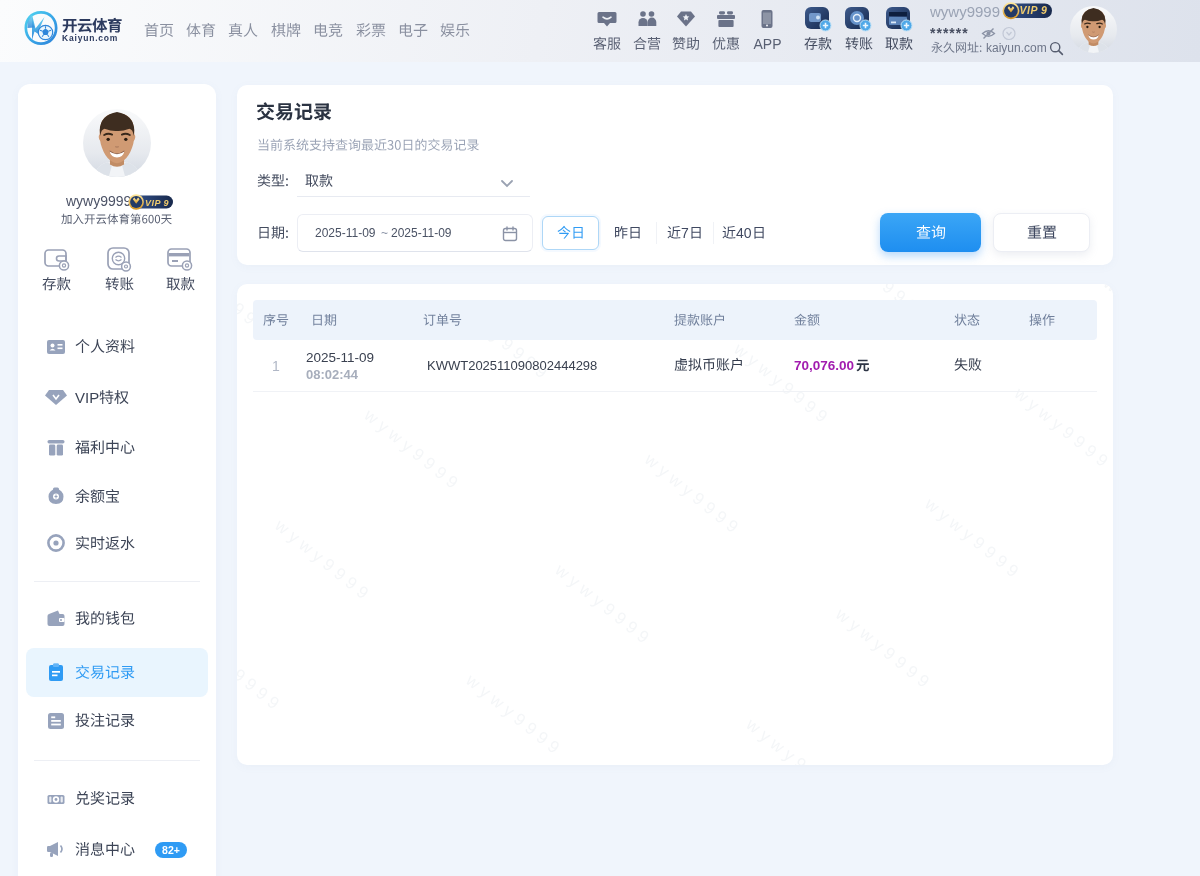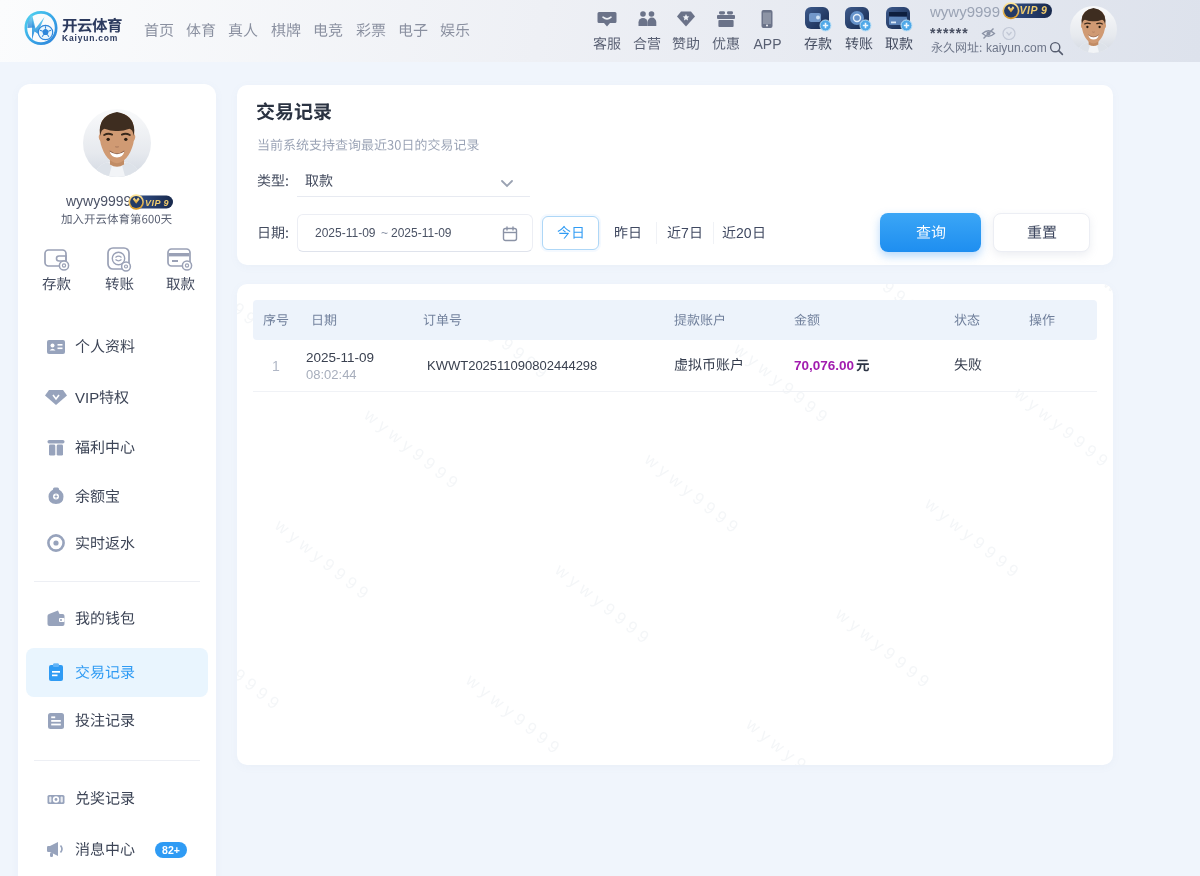--- a/index.html
+++ b/index.html
@@ -820,21 +820,21 @@
       </g>
     </svg>
   </div>
 <div style="position:absolute;left:722px;top:223.5px;">
     <svg class="t " style="" width="14" height="19" viewBox="0 0 14 19">
       <g transform="translate(0,13.7) scale(0.014,-0.014)" fill="#3f4860">
         <use href="#r080" x="0"></use>
       </g>
     </svg>
   </div>
-<div style="position:absolute;left:736px;top:224.0px;height:18px;line-height:18px;font-family:'Liberation Sans',sans-serif;font-size:14px;font-weight:400;color:#3f4860;white-space:nowrap;">20</div>
+<div style="position:absolute;left:736px;top:224.0px;height:18px;line-height:18px;font-family:'Liberation Sans',sans-serif;font-size:14px;font-weight:400;color:#3f4860;white-space:nowrap;">40</div>
 <div style="position:absolute;left:752px;top:223.5px;">
     <svg class="t " style="" width="14" height="19" viewBox="0 0 14 19">
       <g transform="translate(0,13.7) scale(0.014,-0.014)" fill="#3f4860">
         <use href="#r082" x="0"></use>
       </g>
     </svg>
   </div>
 <div style="position:absolute;left:880px;top:213px;width:101px;height:39px;border-radius:8px;background:linear-gradient(180deg,#3ba6f6,#1e8ef0);box-shadow:0 4px 10px rgba(46,144,240,.35);"></div>
 <div style="position:absolute;left:915.5px;top:222.5px;">
     <svg class="t " style="" width="30" height="20" viewBox="0 0 30 20">
@@ -908,21 +908,21 @@
 <div style="position:absolute;left:1029px;top:311.5px;">
     <svg class="t " style="" width="26" height="17" viewBox="0 0 26 17">
       <g transform="translate(0,12.7) scale(0.013,-0.013)" fill="#71809c">
         <use href="#r099" x="0"></use>
         <use href="#r100" x="1000"></use>
       </g>
     </svg>
   </div>
 <div style="position:absolute;left:272px;top:356.5px;height:18px;line-height:18px;font-family:'Liberation Sans',sans-serif;font-size:14px;font-weight:400;color:#b0b7c6;white-space:nowrap;">1</div>
 <div style="position:absolute;left:306px;top:349.0px;height:18px;line-height:18px;font-family:'Liberation Sans',sans-serif;font-size:13.5px;font-weight:400;color:#3a4150;white-space:nowrap;">2025-11-09</div>
-<div style="position:absolute;left:306px;top:366.0px;height:17px;line-height:17px;font-family:'Liberation Sans',sans-serif;font-size:13px;font-weight:400;color:#a7aebc;white-space:nowrap;">08:02:44</div>
+<div style="position:absolute;left:306px;top:366.0px;height:17px;line-height:17px;font-family:'Liberation Sans',sans-serif;font-size:13px;font-weight:700;color:#a7aebc;white-space:nowrap;">08:02:44</div>
 <div style="position:absolute;left:427px;top:357.0px;height:17px;line-height:17px;font-family:'Liberation Sans',sans-serif;font-size:13px;font-weight:400;color:#39404f;white-space:nowrap;">KWWT202511090802444298</div>
 <div style="position:absolute;left:674px;top:356.0px;">
     <svg class="t " style="" width="70" height="19" viewBox="0 0 70 19">
       <g transform="translate(0,13.7) scale(0.014,-0.014)" fill="#333b4c">
         <use href="#r101" x="0"></use>
         <use href="#r102" x="1000"></use>
         <use href="#r103" x="2000"></use>
         <use href="#r026" x="3000"></use>
         <use href="#r095" x="4000"></use>
       </g>

